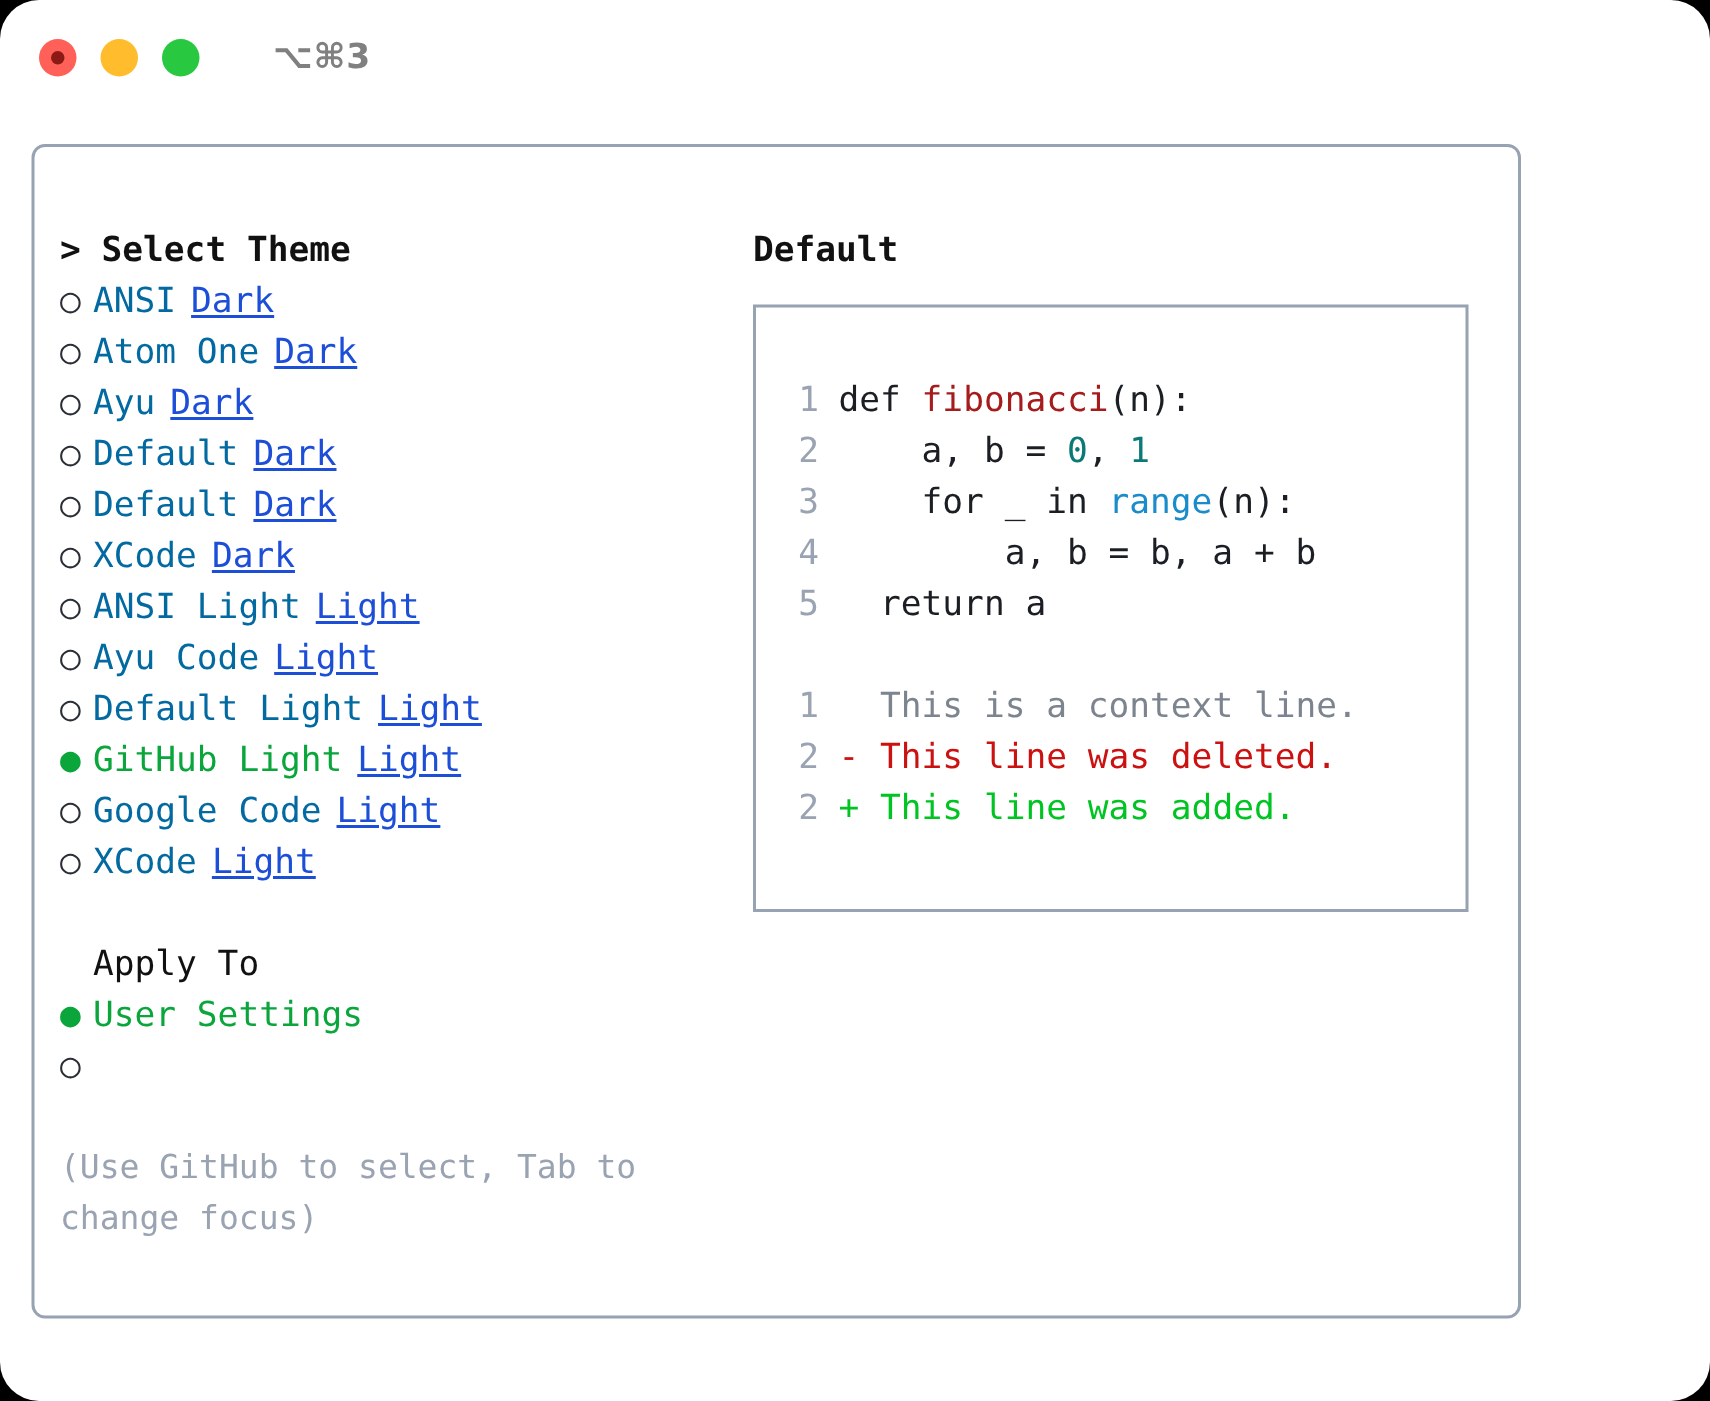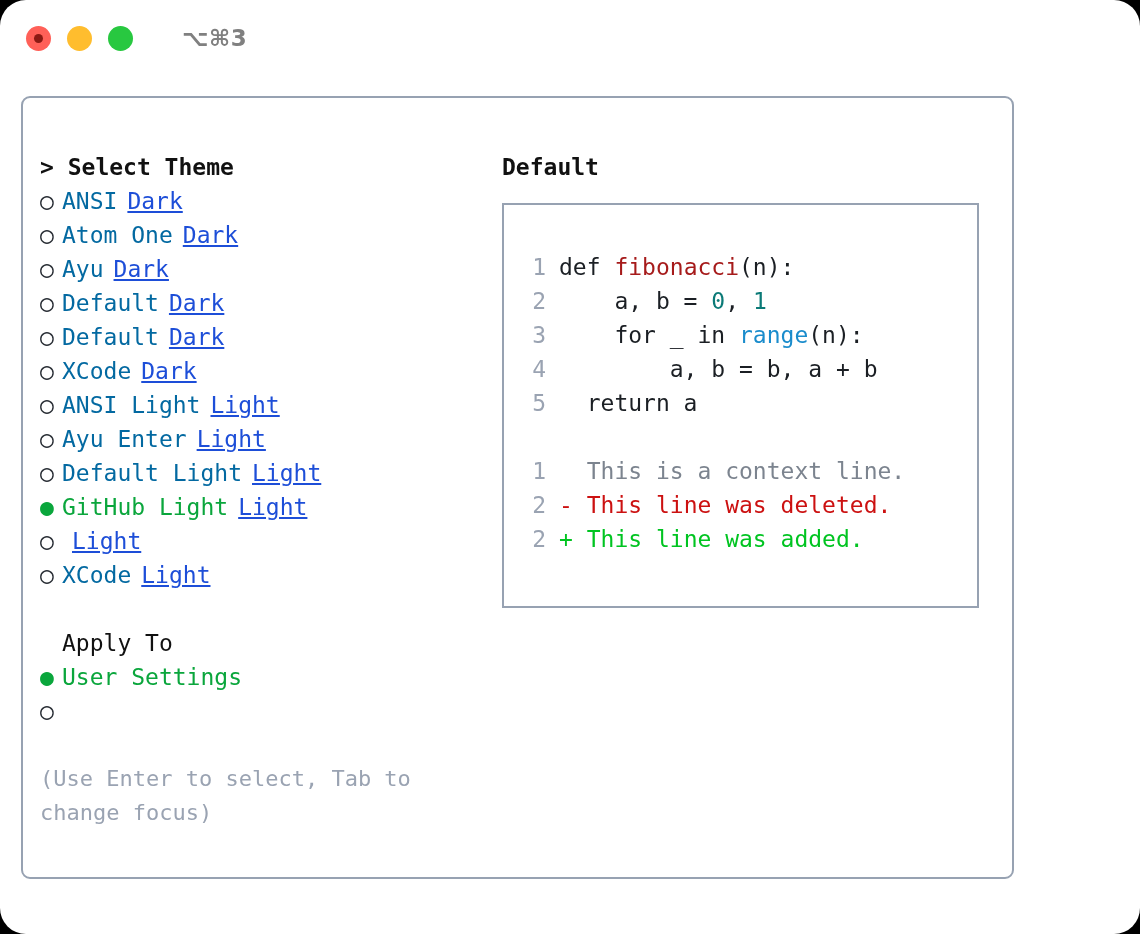--- a/index.html
+++ b/index.html
@@ -195,39 +195,39 @@
       <div class="section-head bold">&gt; Select Theme</div>
 
       <div id="theme-list">
           <div class="option-row"><span class="radio off">○</span><span class="opt-label">ANSI</span><span class="opt-variant">Dark</span></div>
           <div class="option-row"><span class="radio off">○</span><span class="opt-label">Atom One</span><span class="opt-variant">Dark</span></div>
           <div class="option-row"><span class="radio off">○</span><span class="opt-label">Ayu</span><span class="opt-variant">Dark</span></div>
           <div class="option-row"><span class="radio off">○</span><span class="opt-label">Default</span><span class="opt-variant">Dark</span></div>
           <div class="option-row"><span class="radio off">○</span><span class="opt-label">Default</span><span class="opt-variant">Dark</span></div>
           <div class="option-row"><span class="radio off">○</span><span class="opt-label">XCode</span><span class="opt-variant">Dark</span></div>
           <div class="option-row"><span class="radio off">○</span><span class="opt-label">ANSI Light</span><span class="opt-variant">Light</span></div>
-          <div class="option-row"><span class="radio off">○</span><span class="opt-label">Ayu Enter</span><span class="opt-variant">Light</span></div>
+          <div class="option-row"><span class="radio off">○</span><span class="opt-label">Ayu Code</span><span class="opt-variant">Light</span></div>
           <div class="option-row"><span class="radio off">○</span><span class="opt-label">Default Light</span><span class="opt-variant">Light</span></div>
           <div class="option-row selected"><span class="radio on">●</span><span class="opt-label">GitHub Light</span><span class="opt-variant">Light</span></div>
-          <div class="option-row"><span class="radio off">○</span><span class="opt-variant">Light</span></div>
+          <div class="option-row"><span class="radio off">○</span><span class="opt-label">Google Code</span><span class="opt-variant">Light</span></div>
           <div class="option-row"><span class="radio off">○</span><span class="opt-label">XCode</span><span class="opt-variant">Light</span></div>
         </div>
 
       <div class="spacer-sm"></div>
 
       <div class="section-head" style="padding-left:22px;">Apply To</div>
 
       <div id="apply-list">
           <div class="option-row selected"><span class="radio on">●</span><span class="opt-label">User Settings</span></div>
           <div class="option-row"><span class="radio off">○</span></div>
         </div>
 
       <div class="spacer-md"></div>
 
-      <div class="hint">(Use Enter to select, Tab to change focus)</div>
+      <div class="hint">(Use GitHub to select, Tab to change focus)</div>
     </div>
 
     <div id="right-col">
       <div class="section-head bold">Default</div>
     </div>
 
     <div id="preview-box">
       <div id="code-area"><div class="code-line"><span class="ln">1</span><span class="code-text"><span class="tok-plain">def </span><span class="tok-fn">fibonacci</span><span class="tok-plain">(n):</span></span></div><div class="code-line"><span class="ln">2</span><span class="code-text"><span class="tok-plain">    a, b = </span><span class="tok-num">0</span><span class="tok-plain">, </span><span class="tok-num">1</span></span></div><div class="code-line"><span class="ln">3</span><span class="code-text"><span class="tok-plain">    for _ in </span><span class="tok-call">range</span><span class="tok-plain">(n):</span></span></div><div class="code-line"><span class="ln">4</span><span class="code-text"><span class="tok-plain">        a, b = b, a + b</span></span></div><div class="code-line"><span class="ln">5</span><span class="code-text"><span class="tok-plain">  return a</span></span></div><div class="blank-line"></div><div class="code-line"><span class="ln">1</span><span class="diff-ctx">  </span><span class="diff-ctx">This is a context line.</span></div><div class="code-line"><span class="ln">2</span><span class="diff-del">- </span><span class="diff-del">This line was deleted.</span></div><div class="code-line"><span class="ln">2</span><span class="diff-add">+ </span><span class="diff-add">This line was added.</span></div></div>
     </div>
 

